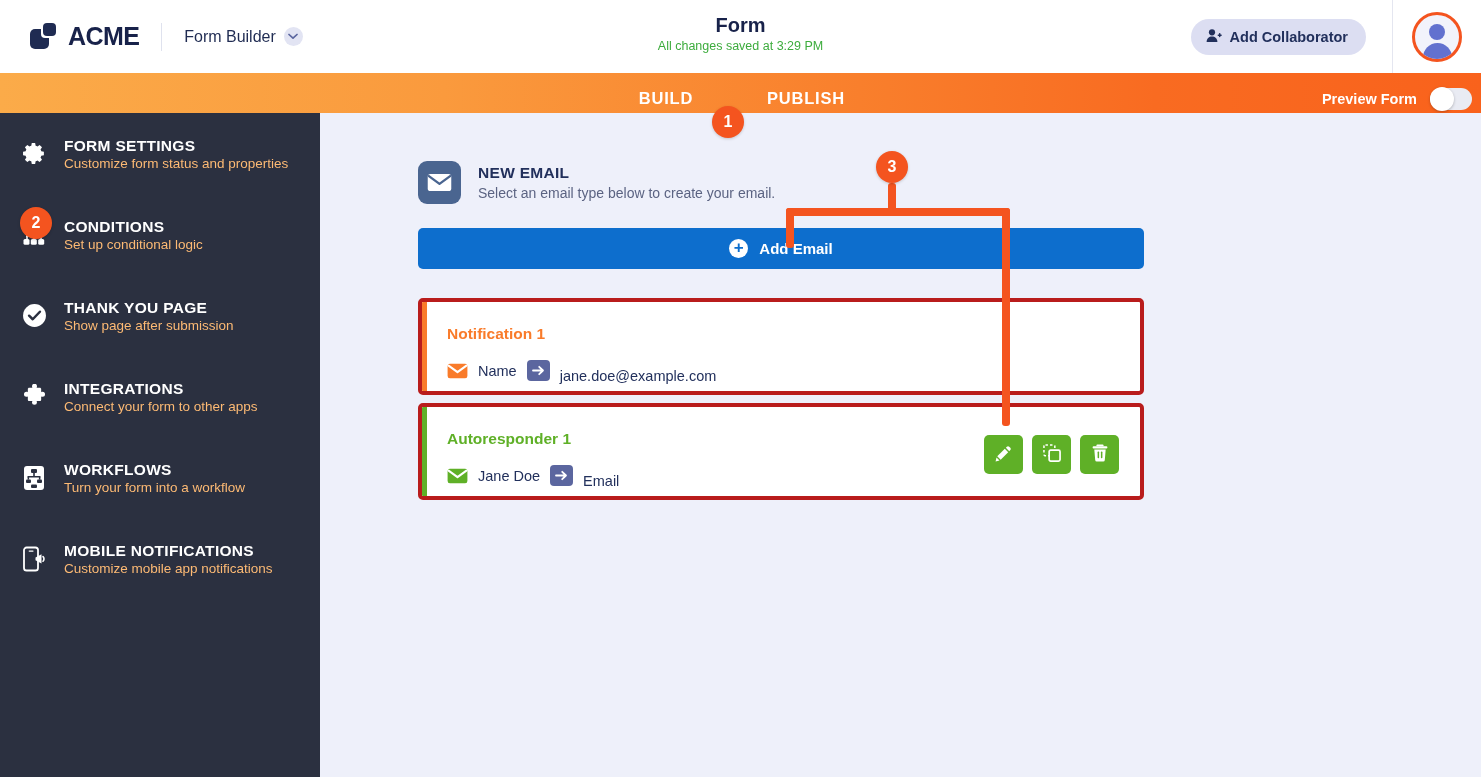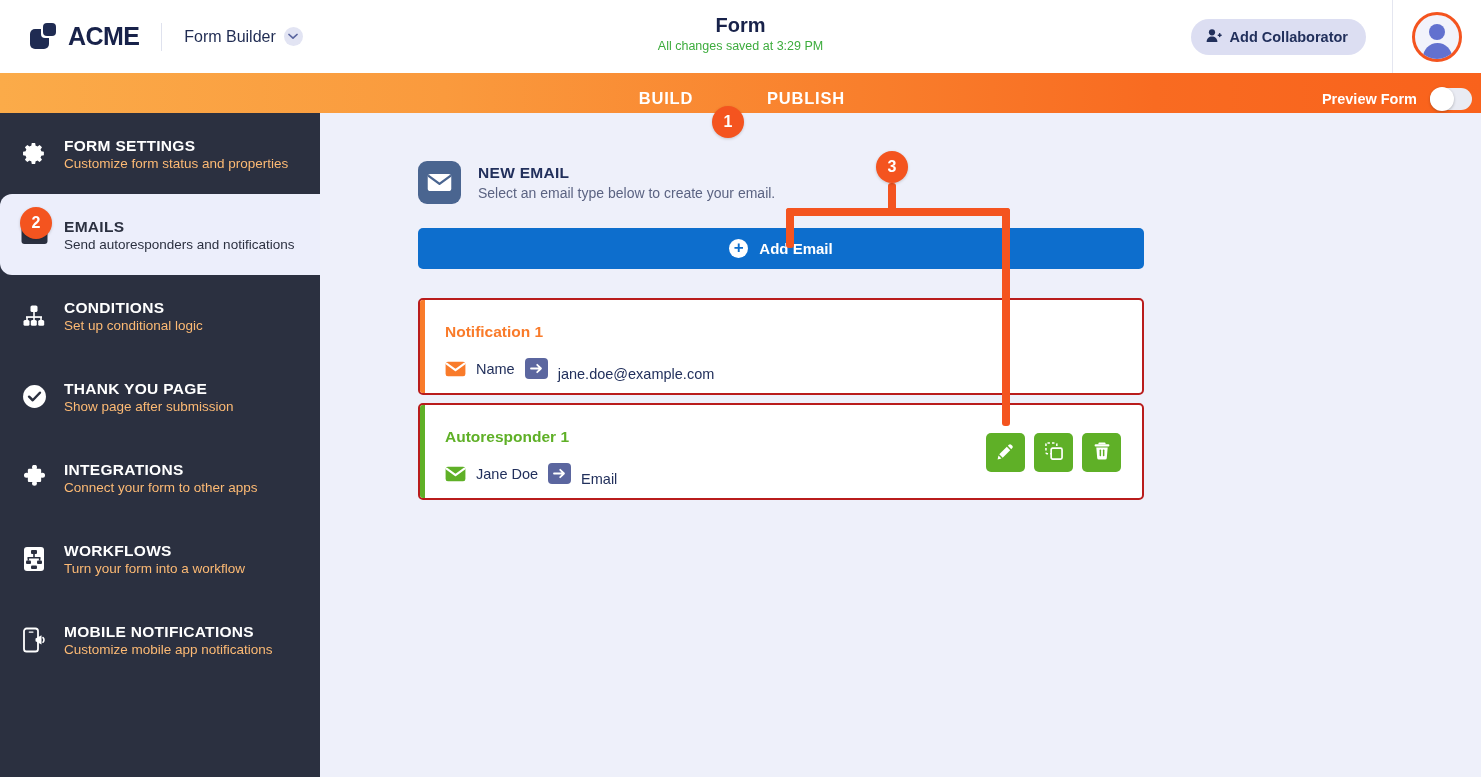--- a/index.html
+++ b/index.html
@@ -164,21 +164,21 @@
   }
   .plus-circle {
     width: 19px; height: 19px; border-radius: 50%; background: #ffffff;
     display: flex; align-items: center; justify-content: center;
     color: #0d6ecd; font-size: 17px; font-weight: bold; line-height: 1;
   }
   .plus-circle span { position: relative; top: -1px; }
 
   .email-card {
     position: absolute; left: 98px; width: 726px; height: 97px;
-    background: #ffffff; border: 2px solid #b91c1c;
+    background: #ffffff; border: 4px solid #b91c1c;
     border-radius: 5px; overflow: hidden;
   }
   .email-card.card-notification { top: 185px; }
   .email-card.card-autoresponder { top: 290px; }
   .card-accent { position: absolute; left: 0; top: 0; width: 5px; height: 100%; }
   .card-title {
     position: absolute; left: 25px; top: 23px;
     font-size: 15.5px; font-weight: bold;
   }
   .card-row {
@@ -296,32 +296,20 @@
           <path d="M12 8.2a3.8 3.8 0 100 7.6 3.8 3.8 0 000-7.6zm0 5.8a2 2 0 110-4 2 2 0 010 4z"></path>
           <path d="M21 13.6v-3.2l-2.5-.5a6.9 6.9 0 00-.7-1.7l1.4-2.1-2.3-2.3-2.1 1.4a6.9 6.9 0 00-1.7-.7L12.6 2h-3.2l-.5 2.5a6.9 6.9 0 00-1.7.7L5.1 3.8 2.8 6.1l1.4 2.1a6.9 6.9 0 00-.7 1.7L1 10.4v3.2l2.5.5c.16.6.4 1.17.7 1.7l-1.4 2.1 2.3 2.3 2.1-1.4c.53.3 1.1.54 1.7.7l.5 2.5h3.2l.5-2.5c.6-.16 1.17-.4 1.7-.7l2.1 1.4 2.3-2.3-1.4-2.1c.3-.53.54-1.1.7-1.7l2.5-.5z"></path>
         </svg>
       </span>
       <span class="txt">
         <span class="side-title">FORM SETTINGS</span>
         <span class="side-sub">Customize form status and properties</span>
       </span>
     </div>
 
-    <div class="side-item active">
-      <span class="ico">
-        <svg width="27" height="21" viewBox="0 0 27 21" fill="currentColor">
-          <rect x="0.5" y="1" width="26" height="19" rx="3"></rect>
-          <path d="M1.5 3.2 L13.5 12 L25.5 3.2" stroke="#eceefb" stroke-width="2.6" fill="none" stroke-linejoin="round" stroke-linecap="round"></path>
-        </svg>
-      </span>
-      <span class="txt">
-        <span class="side-title">EMAILS</span>
-        <span class="side-sub">Send autoresponders and notifications</span>
-      </span>
-    </div>
 
     <div class="side-item">
       <span class="ico">
         <svg width="24" height="24" viewBox="0 0 24 24" fill="currentColor">
           <rect x="8.5" y="1.5" width="7" height="6.5" rx="1.6"></rect>
           <rect x="11.2" y="8" width="1.6" height="5"></rect>
           <rect x="4" y="12.2" width="16" height="1.7"></rect>
           <rect x="4.2" y="13" width="1.6" height="3"></rect>
           <rect x="11.2" y="13" width="1.6" height="3"></rect>
           <rect x="18.2" y="13" width="1.6" height="3"></rect>

